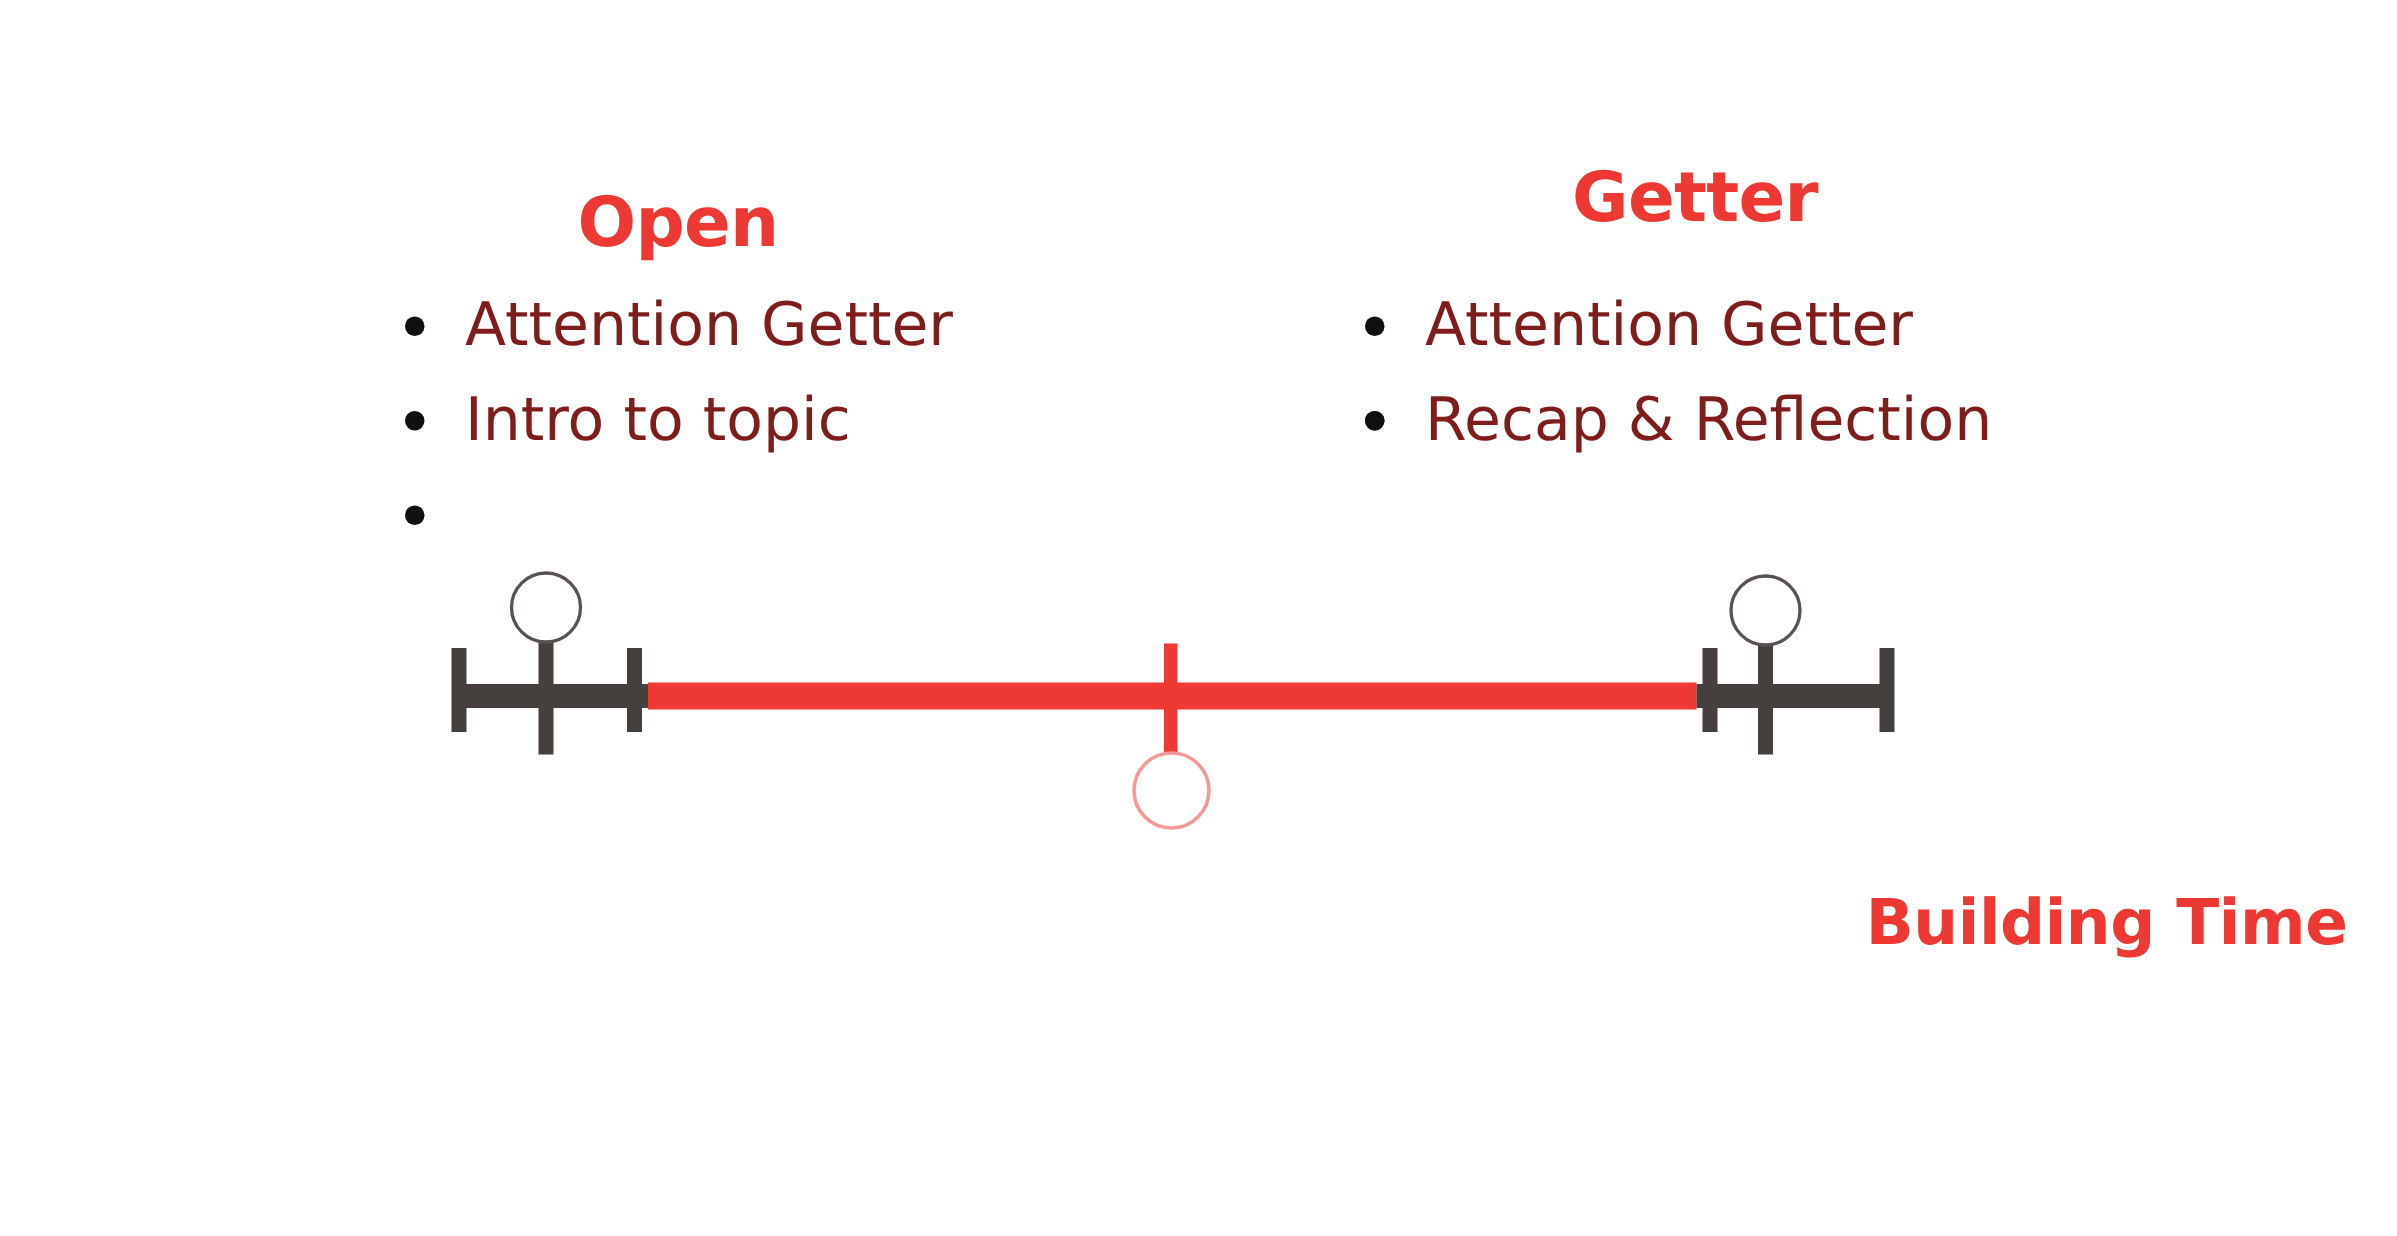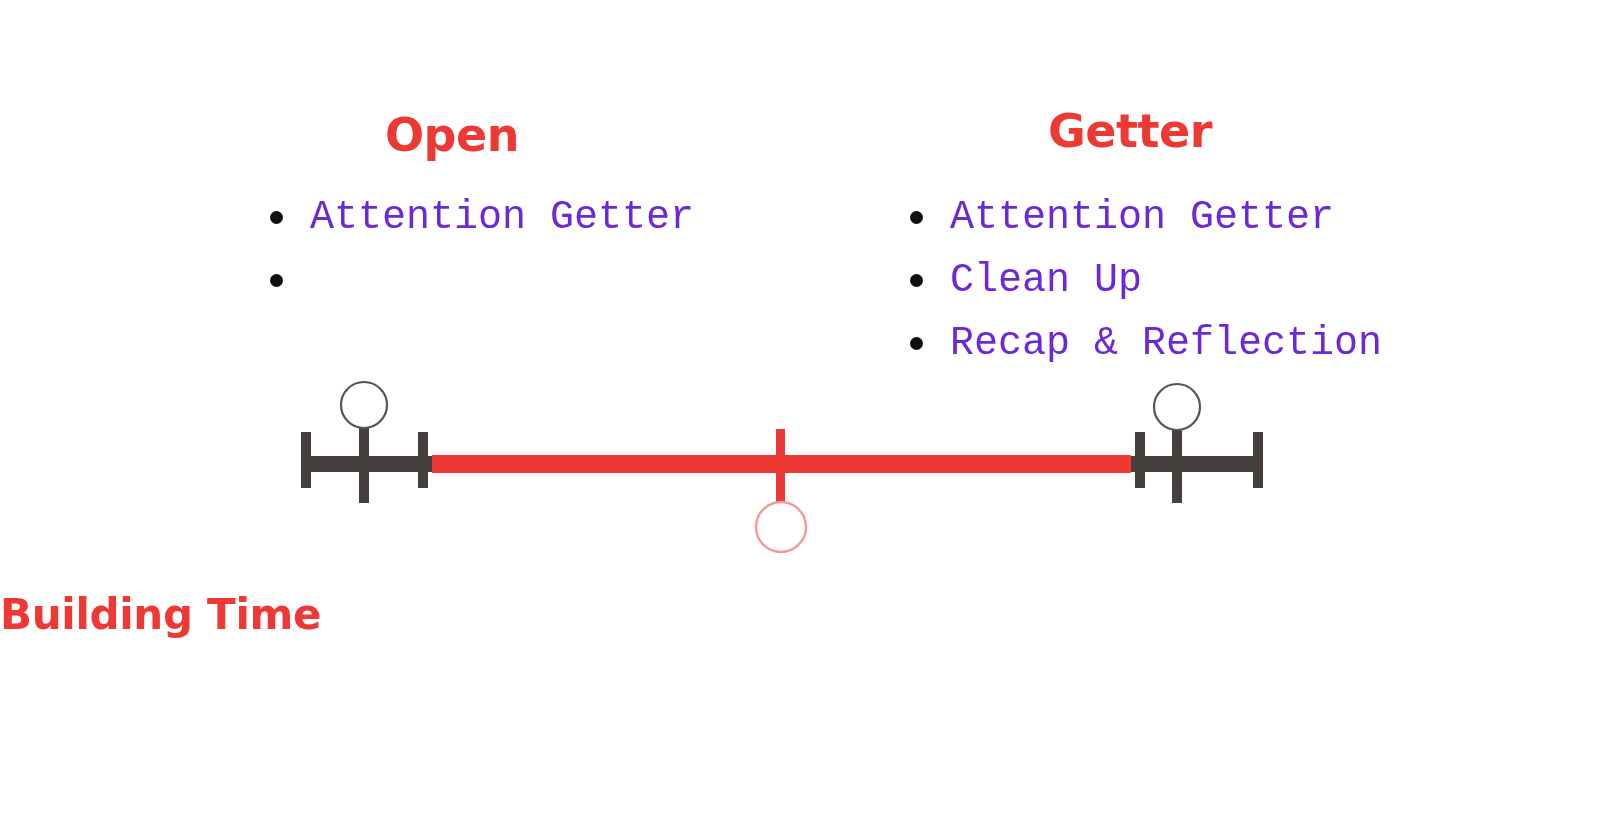--- a/index.html
+++ b/index.html
@@ -26,42 +26,41 @@
   
   .col-heading {
     position: absolute;
     font-size: 46px;
     font-weight: bold;
     color: #ee3833;
     letter-spacing: -0.5px;
     line-height: 1;
     white-space: nowrap;
   }
-  #heading-open  { left: 385px; top: 112px; }
+  #heading-open  { left: 385px; top: 125px; }
   #heading-close { left: 1048px; top: 108px; }
 
   
   .bullet-list {
     position: absolute;
     list-style: none;
     margin: 0;
     padding: 0;
   }
   #list-open  { left: 258px; top: 186px; }
   #list-close { left: 898px; top: 186px; }
 
   .bullet-item {
     position: relative;
     padding-left: 52px;
     font-size: 40px;
     line-height: 63px;
-    color: #6d28d9;
+    color: #7f1d1d;
     white-space: nowrap;
     font-weight: 400;
-    font-family: Liberation Mono, monospace;
   }
   .bullet-dot {
     position: absolute;
     left: 12px;
     top: 25px;
     width: 13px;
     height: 13px;
     border-radius: 50%;
     background: #101010;
   }
@@ -75,21 +74,21 @@
     height: 824px;
     pointer-events: none;
   }
 
   
   #label-building-time {
     position: absolute;
     left: 0;
     top: 592px;
     width: 1565px;
-    text-align: left;
+    text-align: right;
     font-size: 42px;
     font-weight: bold;
     color: #ee3833;
     letter-spacing: -0.3px;
     line-height: 1.1;
     white-space: nowrap;
   }
 </style>
 </head>
 <body>
@@ -100,31 +99,34 @@
 
   <div id="heading-close" class="col-heading">Getter</div>
 
   <ul id="list-open" class="bullet-list">
     <li class="bullet-item">
       <span class="bullet-dot"></span>
       <span>Attention Getter</span>
     </li>
     <li class="bullet-item">
       <span class="bullet-dot"></span>
+      <span>Intro to topic</span>
+    </li>
+    <li class="bullet-item">
+      <span class="bullet-dot"></span>
     </li>
   </ul>
 
   <ul id="list-close" class="bullet-list">
     <li class="bullet-item">
       <span class="bullet-dot"></span>
       <span>Attention Getter</span>
     </li>
     <li class="bullet-item">
       <span class="bullet-dot"></span>
-      <span>Clean Up</span>
     </li>
     <li class="bullet-item">
       <span class="bullet-dot"></span>
       <span>Recap &amp; Reflection</span>
     </li>
   </ul>
 
   <svg id="timeline" viewBox="0 0 1598 824">
 
     <rect x="305" y="456" width="127" height="16" fill="#453f3e"></rect>

